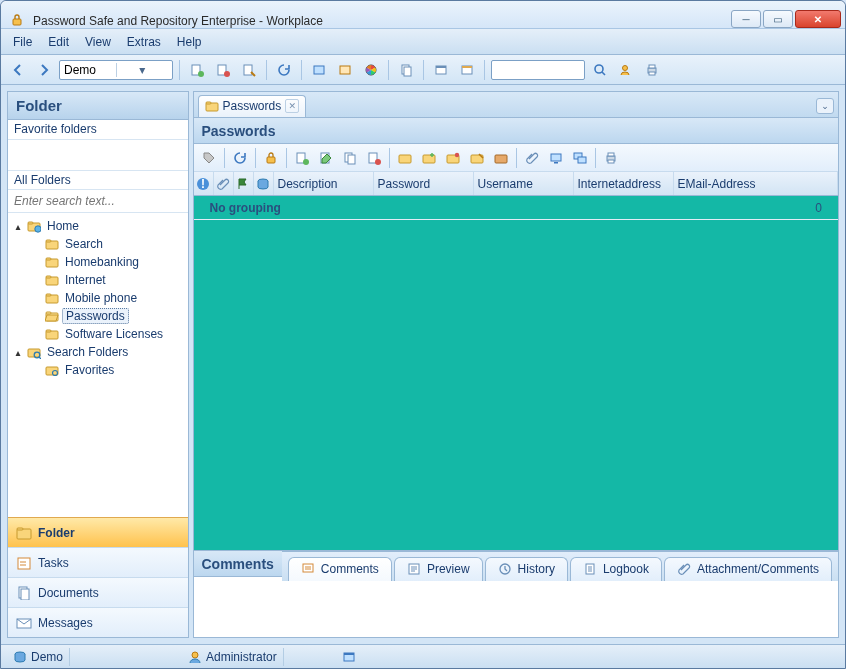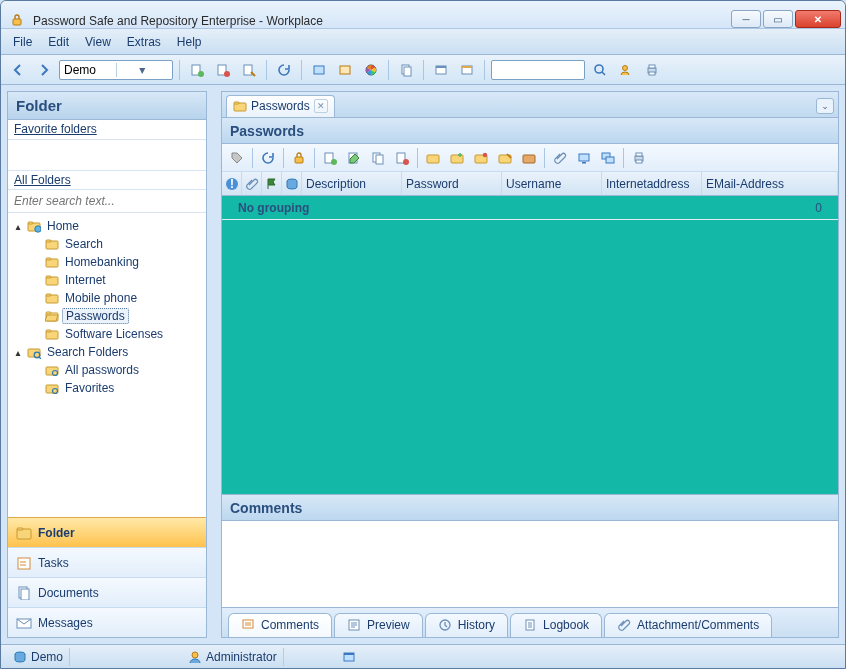--- a/index.html
+++ b/index.html
@@ -13,25 +13,25 @@
 .winbtn.close { width: 46px; background: linear-gradient(#f27a6e,#d9432d); border-color: #a8281a; color: #fff; font-weight: bold; }
 .menubar { height: 26px; background: linear-gradient(#e5eff9,#cadff2); display: flex; align-items: stretch; border-bottom: 1px solid #9ab8d6; padding: 0 4px; }
 .menuitem { padding: 0 8px; display: flex; align-items: center; color: #1a3c6e; cursor: pointer; }
 .toolbar { height: 30px; background: linear-gradient(#e9f2fb,#d2e5f6); display: flex; align-items: center; border-bottom: 1px solid #9ab8d6; padding: 0 6px; gap: 4px; }
 .tbtn { width: 22px; height: 22px; border: 1px solid transparent; border-radius: 3px; display: flex; align-items: center; justify-content: center; cursor: pointer; }
 .tsep { width: 1px; height: 20px; background: #a9c6e4; margin: 0 2px; }
 .combo { width: 114px; height: 20px; border: 1px solid #7ba0c6; background: #fff; display: flex; align-items: center; padding: 0 4px; border-radius: 2px; }
 .combo span { flex: 1; }
 .combo .arrow { width: 14px; text-align: center; color: #4a688c; border-left: 1px solid #bcd0e4; }
 .searchbox { width: 94px; height: 20px; border: 1px solid #7ba0c6; background: #fff; border-radius: 2px; }
-.workarea { flex: 1; display: flex; background: #d3e5f6; padding: 6px; gap: 14px; }
+.workarea { flex: 1; display: flex; background: #d3e5f6; padding: 6px; gap: 4px; }
 
 .leftpanel { width: 200px; background: #fff; border: 1px solid #9ab8d6; display: flex; flex-direction: column; }
 .lph { height: 28px; background: linear-gradient(#d8e8f7,#b7d3ec); border-bottom: 1px solid #9ab8d6; display: flex; align-items: center; padding: 0 8px; font-weight: bold; font-size: 15px; color: #2a4f7e; }
-.lpsub { height: 20px; border-bottom: 1px solid #d7e5f2; padding: 2px 6px; color: #1a3c6e; text-decoration: underline; }
+.lpsub { height: 20px; border-bottom: 1px solid #d7e5f2; padding: 2px 6px; color: #1a3c6e; }
 .lpspacer { height: 30px; }
 .treearea { flex: 1; overflow: auto; }
 .searchinput { border: none; outline: none; padding: 4px 6px; color: #1a3c6e; font-style: italic; width: 100%; border-bottom: 1px solid #d7e5f2; }
 .tree { padding: 4px 2px 4px 4px; color: #1a3c6e; }
 .tnode { display: flex; align-items: center; height: 18px; cursor: pointer; }
 .texp { width: 12px; text-align: center; color: #333; font-size: 10px; }
 .ticon { width: 16px; height: 16px; margin: 0 2px; display: inline-flex; align-items: center; justify-content: center; }
 .tlabel { padding: 0 3px; border-radius: 2px; }
 .tlabel.sel { border: 1px dotted #5a7aa0; background: #eaf2fb; }
 .tchildren { padding-left: 18px; }
@@ -46,21 +46,21 @@
 .tabexpand { margin-left: auto; width: 18px; height: 16px; border: 1px solid #9ab8d6; background: #eaf2fb; border-radius: 3px; display: flex; align-items: center; justify-content: center; font-size: 9px; color: #4a688c; cursor: pointer; }
 .contentpane { flex: 1; border: 1px solid #9ab8d6; background: #fff; display: flex; flex-direction: column; }
 .panehead { height: 26px; background: linear-gradient(#d8e8f7,#bcd7ef); border-bottom: 1px solid #9ab8d6; display: flex; align-items: center; padding: 0 8px; font-weight: bold; font-size: 14px; color: #2a4f7e; }
 .panetoolbar { height: 28px; background: linear-gradient(#f4f9fe,#e2eefb); border-bottom: 1px solid #c7dbee; display: flex; align-items: center; padding: 0 4px; gap: 2px; }
 .gridhead { height: 24px; background: linear-gradient(#eaf2fb,#d2e4f4); border-bottom: 1px solid #9ab8d6; display: flex; align-items: center; }
 .gh { border-right: 1px solid #c7dbee; height: 100%; display: flex; align-items: center; padding: 0 4px; color: #1a3c6e; }
 .gh.icon { width: 20px; justify-content: center; padding: 0; }
 .gridbody { flex: 1; background: #14b8a6; }
 .grouprow { height: 24px; border-bottom: 1px solid #e2ecf6; display: flex; align-items: center; padding: 0 16px; color: #2a4f7e; font-weight: bold; }
 .grouprow .gcount { margin-left: auto; font-weight: normal; color: #2a4f7e; }
-.commentspane { border-top: 1px solid #9ab8d6; display: flex; flex-direction: column; }
+.commentspane { border-top: 1px solid #9ab8d6; display: flex; flex-direction: row; }
 .commentshead { height: 26px; background: linear-gradient(#d8e8f7,#bcd7ef); border-bottom: 1px solid #9ab8d6; display: flex; align-items: center; padding: 0 8px; font-weight: bold; font-size: 14px; color: #2a4f7e; }
 .commentsbody { height: 86px; background: #fff; }
 .bottomtabs { height: 30px; background: linear-gradient(#e2eefb,#cadff2); border-top: 1px solid #9ab8d6; display: flex; align-items: center; padding: 4px 6px 0 6px; gap: 2px; }
 .btab { height: 24px; border: 1px solid #9ab8d6; border-bottom: none; border-radius: 6px 6px 0 0; background: linear-gradient(#f4f9fe,#e2eefb); display: flex; align-items: center; padding: 0 12px; gap: 6px; color: #1a3c6e; cursor: pointer; }
 .btab.active { background: linear-gradient(#fff,#f4f9fe); }
 
 .statusbar { height: 24px; background: linear-gradient(#e5eff9,#cadff2); border-top: 1px solid #9ab8d6; display: flex; align-items: center; padding: 0 6px; gap: 6px; color: #1a3c6e; }
 .statitem { display: flex; align-items: center; gap: 4px; padding: 0 6px; border-right: 1px solid #b3cde4; height: 18px; }
 .statspacer { width: 100px; }
 
@@ -297,30 +297,20 @@
           </div>
           <div class="tchildren">
             <div class="tnode">
                 <span class="texp"></span>
                 <span class="ticon">
                   <svg width="14" height="14">
                     <rect x="1" y="4" width="12" height="8" rx="1" fill="#f9d57a" stroke="#c79a2e"></rect>
                     <circle cx="10" cy="10" r="2.5" fill="none" stroke="#2d7bb0" stroke-width="1.2"></circle>
                   </svg>
                 </span>
-                <span class="tlabel">All passwords</span>
-              </div>
-            <div class="tnode">
-                <span class="texp"></span>
-                <span class="ticon">
-                  <svg width="14" height="14">
-                    <rect x="1" y="4" width="12" height="8" rx="1" fill="#f9d57a" stroke="#c79a2e"></rect>
-                    <circle cx="10" cy="10" r="2.5" fill="none" stroke="#2d7bb0" stroke-width="1.2"></circle>
-                  </svg>
-                </span>
                 <span class="tlabel">Favorites</span>
               </div>
           </div>
         </div>
       </div>
       <div class="navbtns">
         <div class="navbtn active">
             <span>
               <svg width="16" height="14">
                 <rect x="1" y="3" width="14" height="10" rx="1" fill="#f9d57a" stroke="#c79a2e"></rect>

